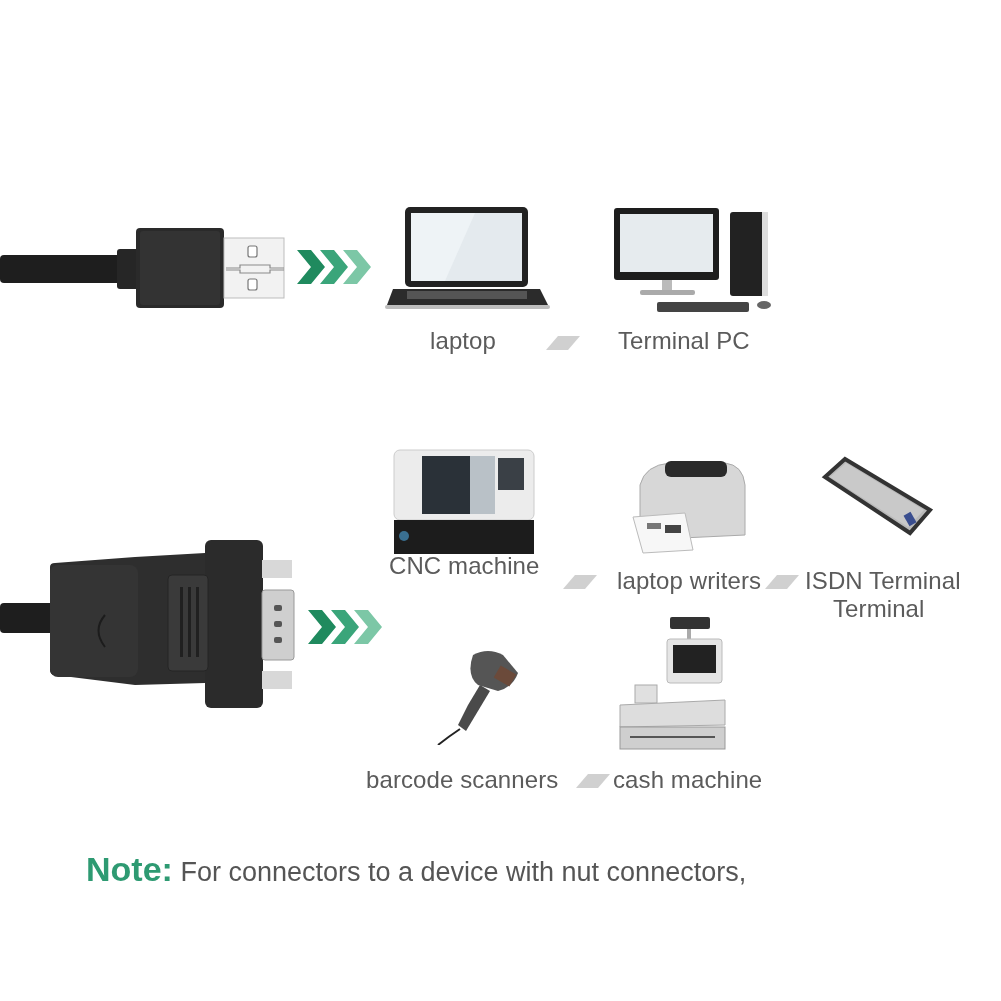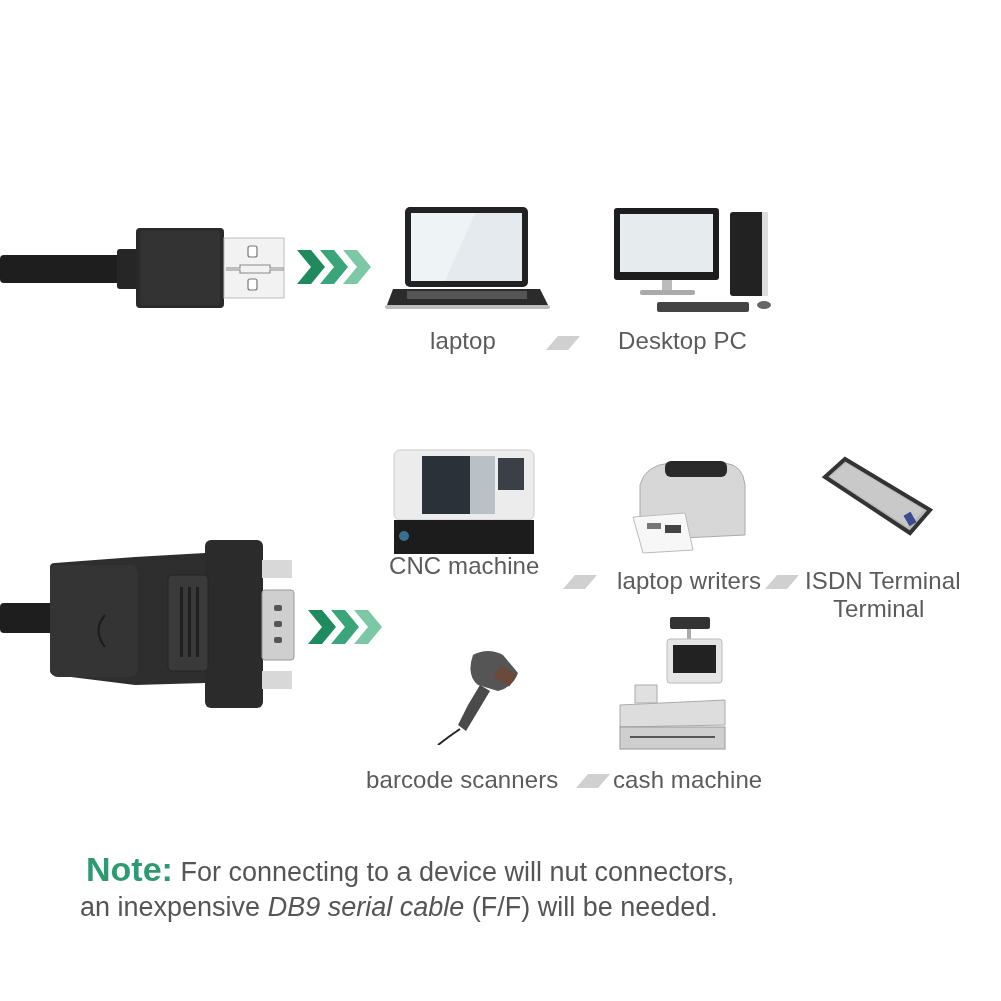--- a/index.html
+++ b/index.html
@@ -53,21 +53,21 @@
 <svg class="abs" style="left:612px;top:206px" width="170" height="110" viewBox="0 0 170 110">
   <rect x="2" y="2" width="105" height="72" rx="3" fill="#1d1d1d"></rect>
   <rect x="8" y="8" width="93" height="58" fill="#e6ebee"></rect>
   <rect x="50" y="74" width="10" height="12" fill="#bbb"></rect>
   <rect x="28" y="84" width="55" height="5" rx="2" fill="#aaa"></rect>
   <rect x="118" y="6" width="38" height="84" rx="3" fill="#222"></rect>
   <rect x="150" y="6" width="6" height="84" fill="#ddd"></rect>
   <rect x="45" y="96" width="92" height="10" rx="2" fill="#444"></rect>
   <ellipse cx="152" cy="99" rx="7" ry="4" fill="#666"></ellipse>
 </svg>
-<div class="label" style="left:618px;top:327px">Desktop PC</div>
+<div class="label" style="left:618px;top:327px">Terminal PC</div>
 
 <svg class="abs" style="left:0;top:535px" width="300" height="180" viewBox="0 0 300 180">
   <rect x="0" y="68" width="60" height="30" rx="4" fill="#1e1e1e"></rect>
   <path d="M50 32 Q50 28 55 28 L135 22 L205 18 L205 148 L135 150 L55 140 Q50 140 50 135 Z" fill="#2e2e2e"></path>
   <rect x="50" y="30" width="88" height="112" rx="8" fill="#343434"></rect>
   <path d="M105 80 Q92 95 105 112" fill="none" stroke="#1c1c1c" stroke-width="2"></path>
   <rect x="205" y="5" width="58" height="168" rx="6" fill="#2b2b2b"></rect>
   <rect x="168" y="40" width="40" height="96" rx="4" fill="#3a3a3a" stroke="#252525"></rect>
   <rect x="180" y="52" width="3" height="70" fill="#202020"></rect>
   <rect x="188" y="52" width="3" height="70" fill="#202020"></rect>
@@ -139,15 +139,14 @@
   <rect x="52" y="24" width="55" height="44" rx="3" fill="#e5e5e5" stroke="#bbb"></rect>
   <rect x="58" y="30" width="43" height="28" fill="#222"></rect>
   <rect x="20" y="70" width="22" height="18" fill="#e0e0e0" stroke="#aaa"></rect>
   <path d="M5 90 L110 85 L110 110 L5 112 Z" fill="#ddd" stroke="#aaa"></path>
   <rect x="5" y="112" width="105" height="22" fill="#cfcfcf" stroke="#999"></rect>
   <rect x="15" y="121" width="85" height="2" fill="#555"></rect>
 </svg>
 <div class="label" style="left:613px;top:766px">cash machine</div>
 
 <div class="note">
-  <div><span class="note-key">Note:</span><span> For connecting to a device will nut connectors,</span></div>
-  <div><span>an inexpensive </span><i>DB9 serial cable</i><span> (F/F) will be needed.</span></div>
+  <div><span class="note-key">Note:</span><span> For connectors to a device with nut connectors,</span></div>
 </div>
 
 </body></html>

